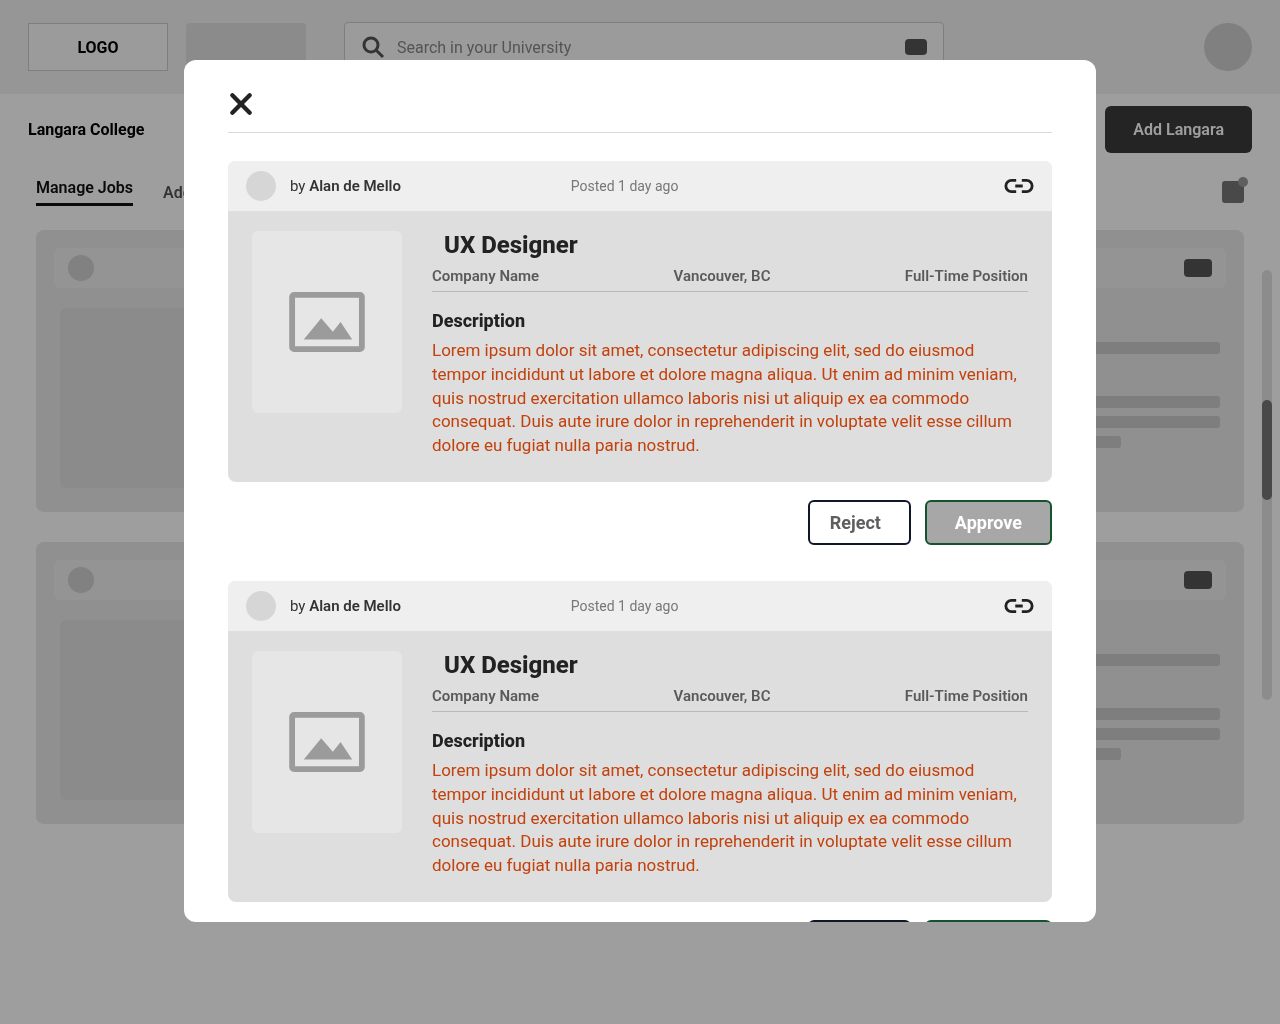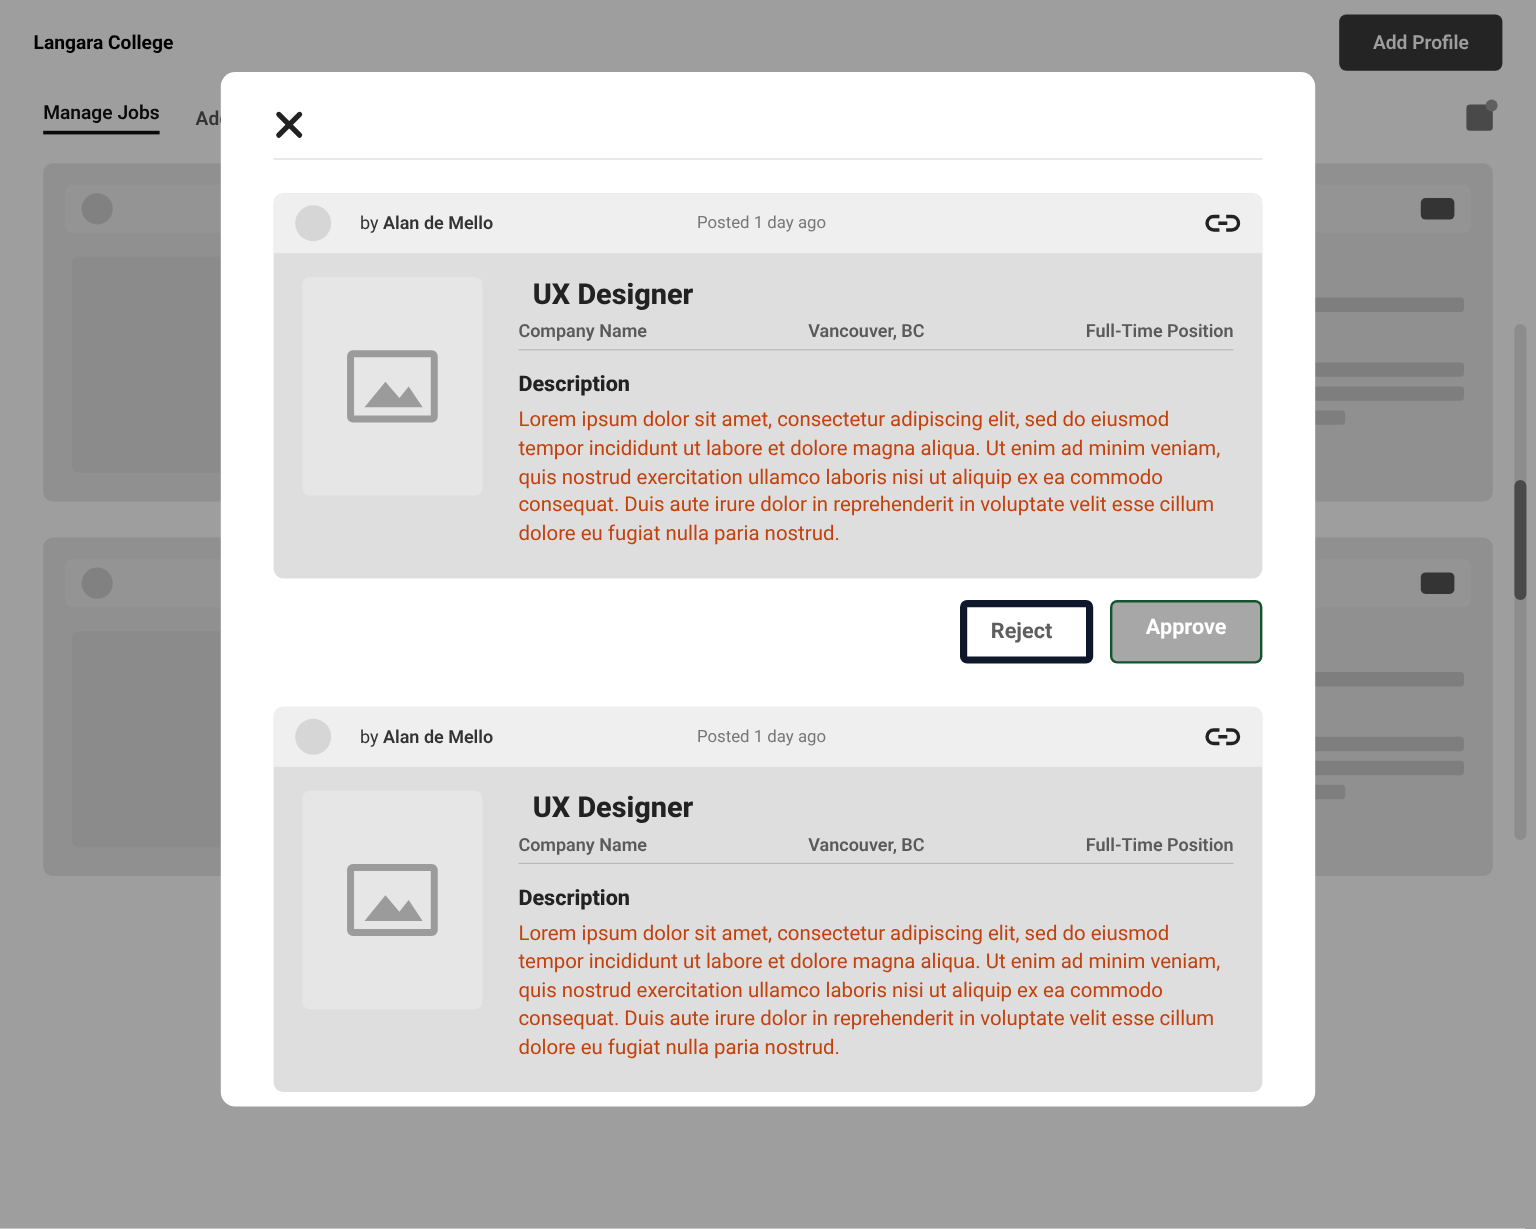--- a/index.html
+++ b/index.html
@@ -114,21 +114,21 @@
   .notif-card {
     border-radius:8px;
     background:#dedede;
     overflow:hidden;
     margin-bottom:16px;
   }
   .notif-head {
     background:#efefef;
     display:flex; align-items:center;
     padding:10px 18px;
-    gap:24px;
+    gap:14px;
   }
   .notif-avatar { width:30px; height:30px; border-radius:50%; background:#d6d6d6;}
   .notif-author { font-size:15px; color:#333; }
   .notif-posted { font-size:14px; color:#777; margin-left:auto; margin-right:auto;}
   .link-icon-wrap { margin-left:auto; display:flex; align-items:center; }
   .link-icon { width:30px; height:20px; }
   .notif-body {
     display:flex; gap:30px; padding:20px 24px 24px 24px;
   }
   .img-placeholder {
@@ -150,34 +150,47 @@
     display:flex; justify-content:flex-end; gap:14px;
     margin: 18px 0 36px 0;
   }
   .btn {
     font-size:18px; font-weight:700;
     padding: 10px 28px;
     border-radius:6px;
     cursor:pointer;
   }
   .btn-reject {
-    background:#fff; color:#5e5e5e; border:6px solid #0f172a;padding-left:20px;
+    background:#fff; color:#5e5e5e; border:2px solid #0f172a;padding-left:20px;
   }
   .btn-approve {
     background:#a7a7a7; color:#fff; border:2px solid #14532d;
   }
 </style>
 </head>
 <body>
 
 <div class="bg">
+  <div class="topbar">
+    <div class="logo">LOGO</div>
+    <div class="logo-pill"></div>
+    <div class="searchbar">
+      <svg class="search-icon" viewBox="0 0 24 24" fill="none" stroke="#555" stroke-width="3">
+          <circle cx="10" cy="10" r="7"></circle>
+          <line x1="15" y1="15" x2="22" y2="22"></line>
+        </svg>
+      <span>Search in your University</span>
+      <span class="dot-badge"></span>
+    </div>
+    <div class="avatar"></div>
+  </div>
 
   <div class="subbar">
     <div class="subbar-left">Langara College</div>
-    <div class="subbar-btn">Add Profile</div>
+    <div class="subbar-btn">Add Langara</div>
   </div>
 
   <div class="content-row">
 
     <div class="main-col">
       <div class="tabs-row">
         <span class="tab active">Manage Jobs</span>
         <span class="tab">Add Company</span>
         <span class="tab">Add Position</span>
         <span class="bell"></span>

